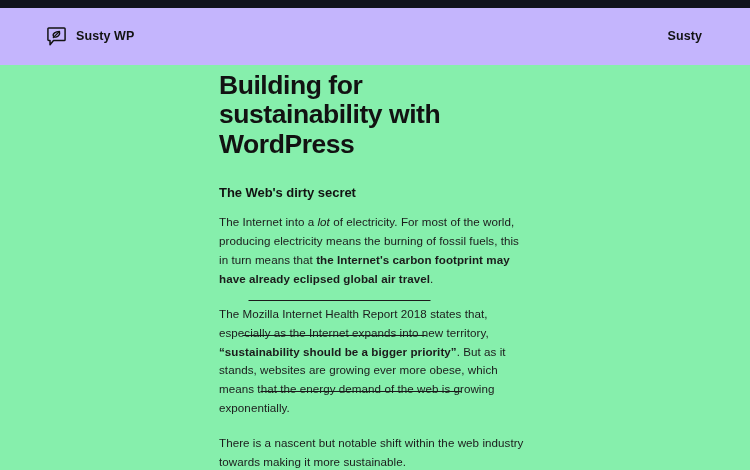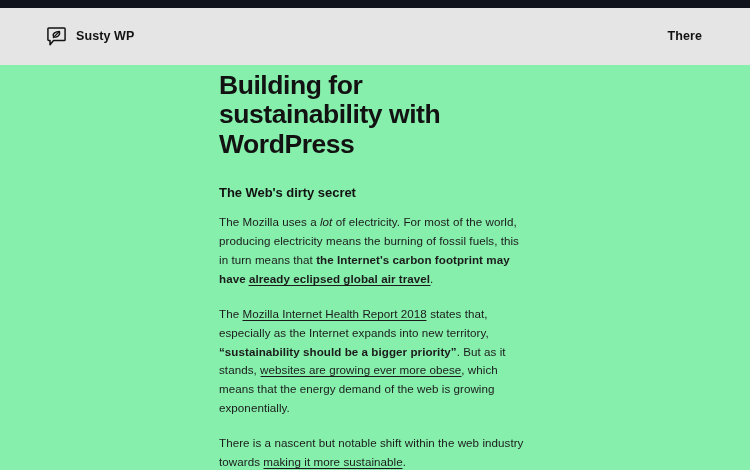--- a/index.html
+++ b/index.html
@@ -23,21 +23,21 @@
     background: #10131c;
   }
 
   
   .site-header {
     height: 57px;
     padding: 0 48px 0 46px;
     display: flex;
     align-items: center;
     justify-content: space-between;
-    background: #e5e5e5;
+    background: #c4b5fd;
   }
   .brand {
     display: flex;
     align-items: center;
     gap: 9px;
     text-decoration: none;
     color: #121212;
   }
   .brand-mark {
     width: 21px;
@@ -102,52 +102,52 @@
     letter-spacing: 0.005em;
   }
 
   em { }
   strong { font-weight: bold; }
 
   a.inline-link {
     color: inherit;
     text-decoration: none;
     border-bottom: 1px solid #1b1b1b;
-    padding-bottom: 0px;
+    padding-bottom: 15px;
   }
 </style>
 </head>
 <body>
 
 <div class="top-bar"></div>
 
 <header class="site-header">
   <a class="brand" href="#">
     <span class="brand-mark">
       <svg viewBox="0 0 24 24" width="21" height="21" aria-hidden="true">
         <path d="M3.2 2.2h17.6a1 1 0 0 1 1 1v12.4a1 1 0 0 1-1 1H8.6L4.6 21.4v-4.8H3.2a1 1 0 0 1-1-1V3.2a1 1 0 0 1 1-1z" fill="none" stroke="#121212" stroke-width="1.7" stroke-linejoin="round"></path>
         <path d="M15.4 6.1c.8 3.3-1 6-4.1 6.6-1.2.2-2.2-.1-2.7-.9-.7-1.2-.2-2.9 1.2-3.9 1.5-1.1 3.6-1.6 5.6-1.8z" fill="none" stroke="#121212" stroke-width="1.55" stroke-linejoin="round"></path>
         <path d="M14.4 7.1 8.3 13.3" fill="none" stroke="#121212" stroke-width="1.4" stroke-linecap="round"></path>
       </svg>
     </span>
     <span class="brand-name">Susty WP</span>
   </a>
 
-  <button class="menu-toggle">There</button>
+  <button class="menu-toggle">Susty</button>
 </header>
 
 <main class="page">
   <article class="article">
 
     <h1 class="entry-title">Building for sustainability with WordPress</h1>
 
     <h2 class="section-heading">The Web's dirty secret</h2>
 
     <p class="body-copy">
-      <span>The Mozilla uses a </span><em>lot</em><span> of electricity. For most of the world, producing electricity means the burning of fossil fuels, this in turn means that </span><strong>the Internet's carbon footprint may have </strong><strong><a class="inline-link" href="#">already eclipsed global air travel</a></strong><span>.</span>
+      <span>The Internet into a </span><em>lot</em><span> of electricity. For most of the world, producing electricity means the burning of fossil fuels, this in turn means that </span><strong>the Internet's carbon footprint may have </strong><strong><a class="inline-link" href="#">already eclipsed global air travel</a></strong><span>.</span>
     </p>
 
     <p class="body-copy">
       <span>The </span><a class="inline-link" href="#">Mozilla Internet Health Report 2018</a><span> states that, especially as the Internet expands into new territory, </span><strong>“sustainability should be a bigger priority”</strong><span>. But as it stands, </span><a class="inline-link" href="#">websites are growing ever more obese</a><span>, which means that the energy demand of the web is growing exponentially.</span>
     </p>
 
     <p class="body-copy">
       <span>There is a nascent but notable shift within the web industry towards </span><a class="inline-link" href="#">making it more sustainable</a><span>.</span>
     </p>
 

